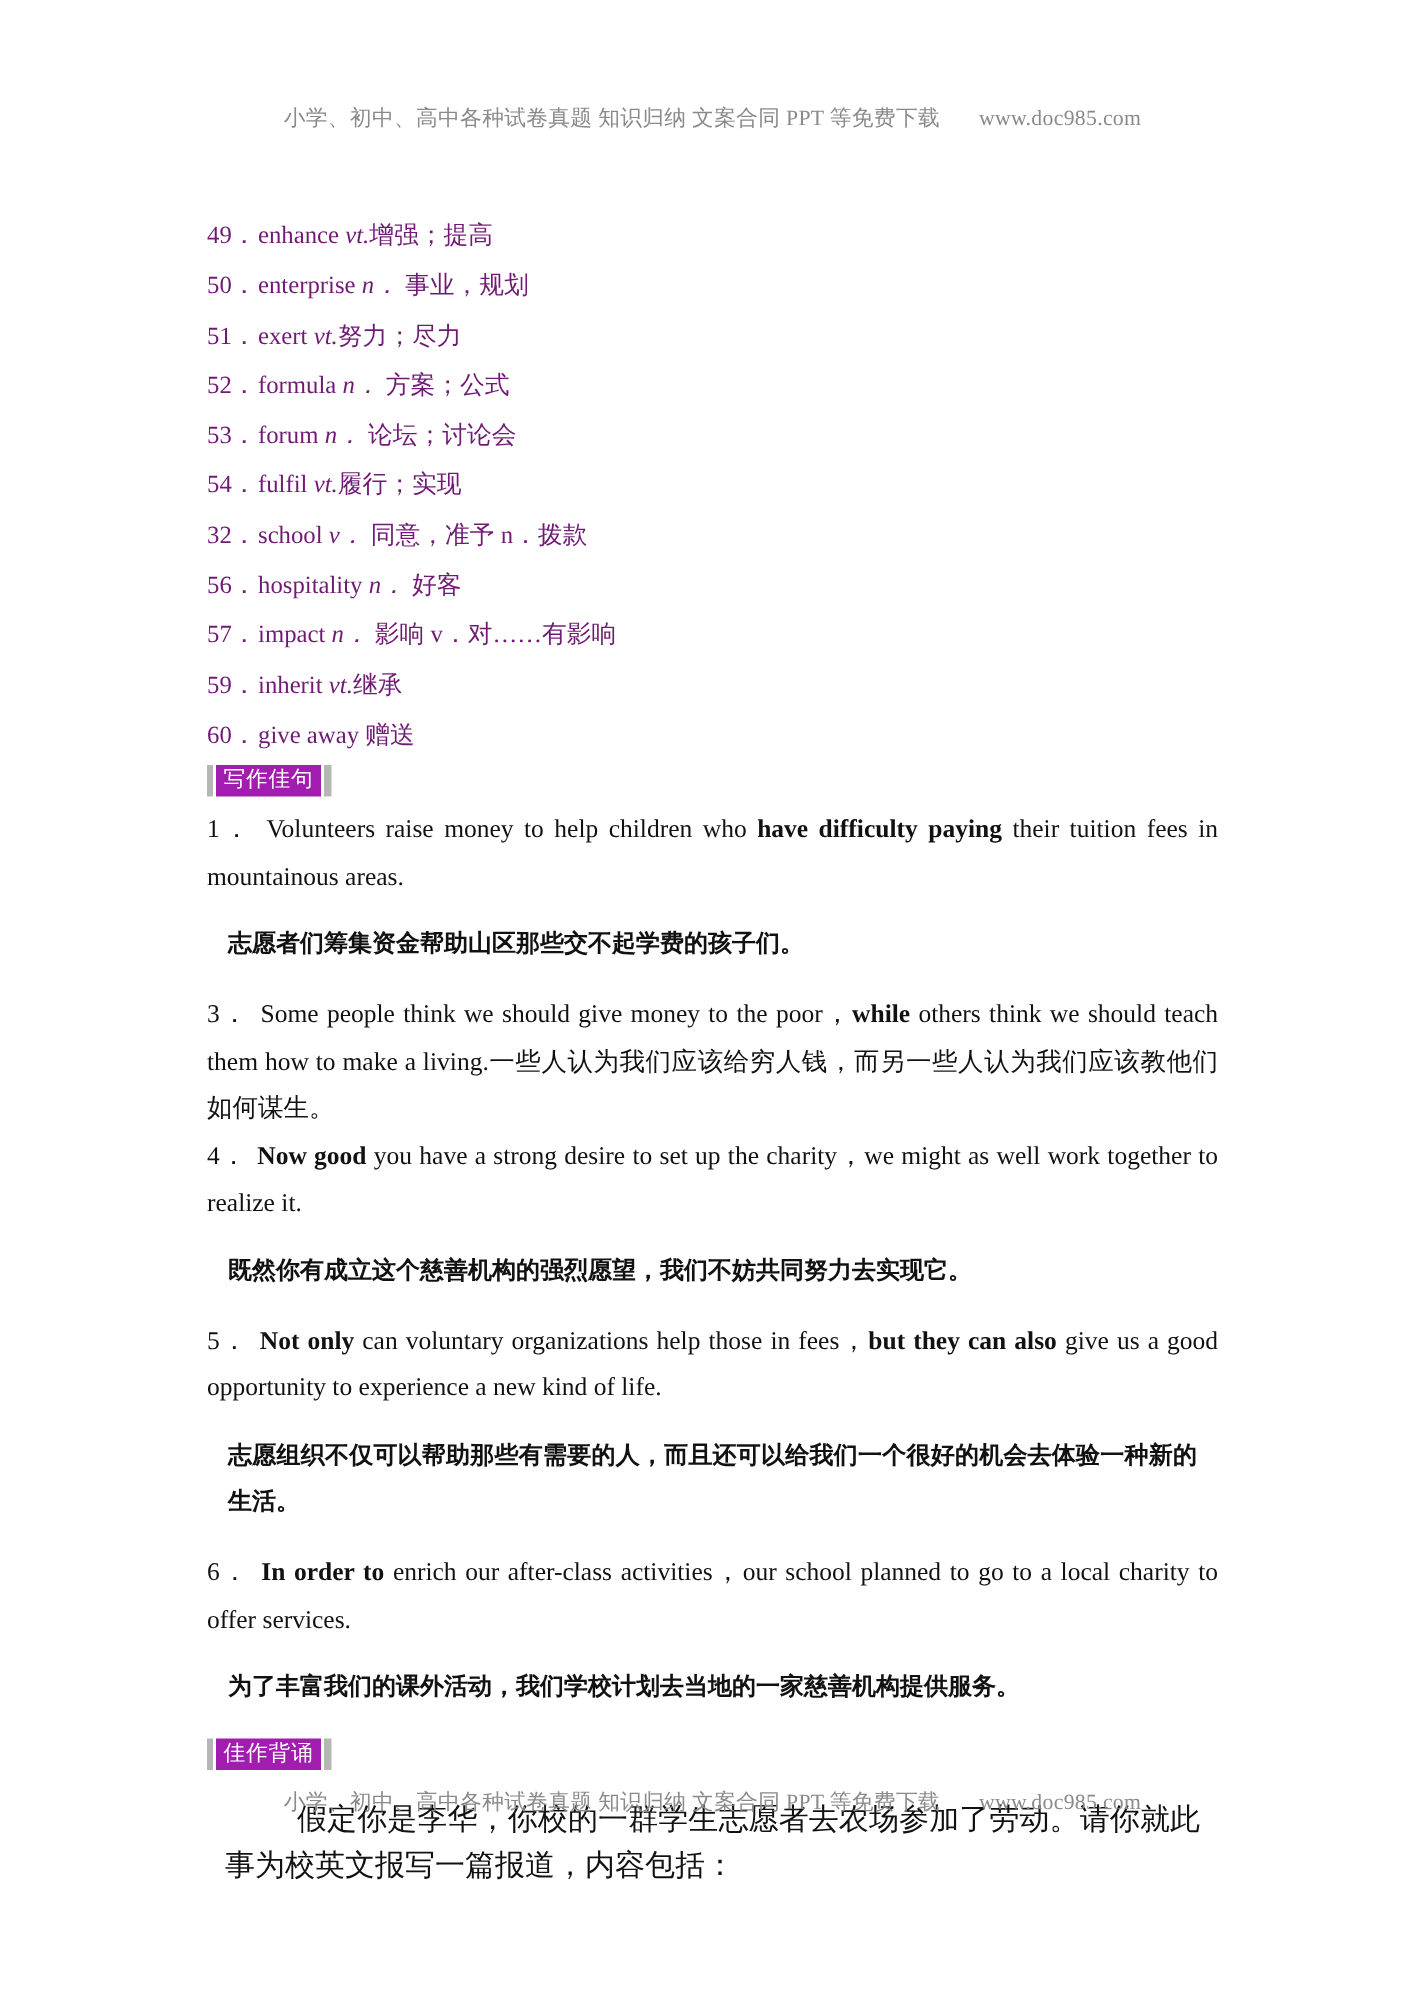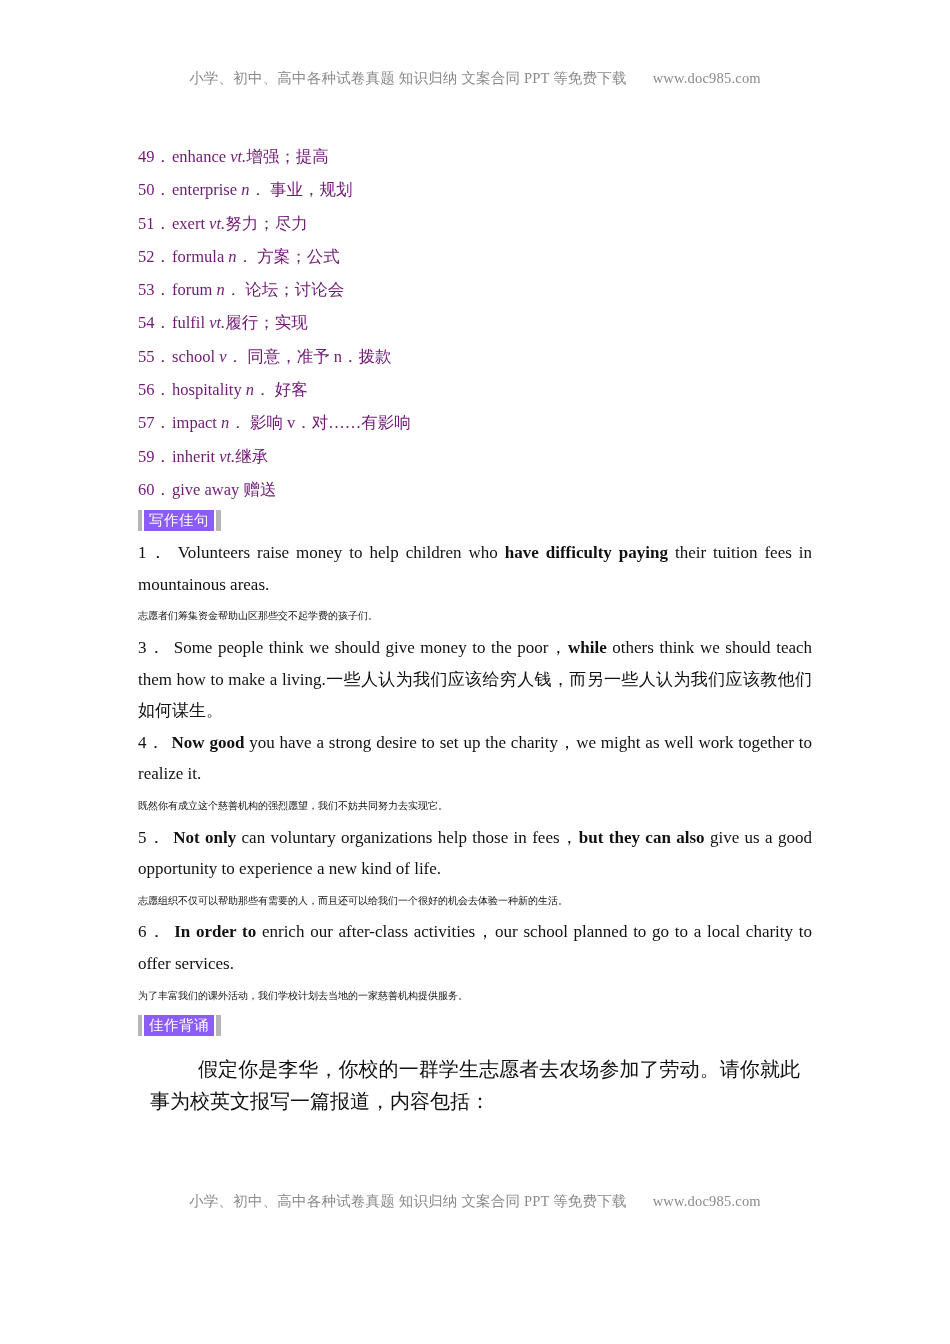--- a/index.html
+++ b/index.html
@@ -77,21 +77,21 @@
     margin: 4px 0 6px 0;
     vertical-align: middle;
   }
   .badge-bar {
     width: 4px;
     background: #b6b6b6;
   }
   .badge-bar.right { width: 5px; }
   .badge-gap { width: 2px; background: #ffffff; }
   .badge-core {
-    background: #8b5cf6;
+    background: #a21caf;
     color: #ffffff;
     font-family: "DejaVu Sans", "Liberation Sans", sans-serif;
     font-size: 14.5px;
     line-height: 21px;
     padding: 0 5px;
     letter-spacing: 0.5px;
     white-space: nowrap;
   }
 
   .badge-row { line-height: 0; }
@@ -101,25 +101,26 @@
     font-size: 17px;
     line-height: 31.6px;
     text-align: justify;
     text-justify: inter-word;
     color: #111111;
     margin: 0;
   }
   .sent-block b { font-weight: bold; }
 
   .cn {
-    font-size: 10px;
+    font-size: 16px;
     line-height: 31.6px;
     color: #111111;
-    margin: 0;
+    margin: 14px;
     text-align: justify;
+    font-weight: bold;
   }
 
   .num-label {
     margin-right: 2px;
   }
 
   
   .final-para {
     font-size: 20px;
     line-height: 31.6px;
@@ -140,21 +141,21 @@
 
   <div class="content">
 
     <ul class="vocab-list">
       <li class="vocab-item"><span class="vocab-num">49．</span><span>enhance </span><span class="pos">vt.</span><span>增强；提高</span></li>
       <li class="vocab-item"><span class="vocab-num">50．</span><span>enterprise </span><span class="pos">n．</span><span> 事业，规划</span></li>
       <li class="vocab-item"><span class="vocab-num">51．</span><span>exert </span><span class="pos">vt.</span><span>努力；尽力</span></li>
       <li class="vocab-item"><span class="vocab-num">52．</span><span>formula </span><span class="pos">n．</span><span> 方案；公式</span></li>
       <li class="vocab-item"><span class="vocab-num">53．</span><span>forum </span><span class="pos">n．</span><span> 论坛；讨论会</span></li>
       <li class="vocab-item"><span class="vocab-num">54．</span><span>fulfil </span><span class="pos">vt.</span><span>履行；实现</span></li>
-      <li class="vocab-item"><span class="vocab-num">55．</span><span>school </span><span class="pos">v．</span><span> 同意，准予  n．拨款</span></li>
+      <li class="vocab-item"><span class="vocab-num">32．</span><span>school </span><span class="pos">v．</span><span> 同意，准予  n．拨款</span></li>
       <li class="vocab-item"><span class="vocab-num">56．</span><span>hospitality </span><span class="pos">n．</span><span> 好客</span></li>
       <li class="vocab-item"><span class="vocab-num">57．</span><span>impact </span><span class="pos">n．</span><span> 影响  v．对……有影响</span></li>
       <li class="vocab-item"><span class="vocab-num">59．</span><span>inherit </span><span class="pos">vt.</span><span>继承</span></li>
       <li class="vocab-item"><span class="vocab-num">60．</span><span>give away 赠送</span></li>
     </ul>
 
     <div class="badge-row">
       <span class="badge">
         <span class="badge-bar"></span>
         <span class="badge-gap"></span>

